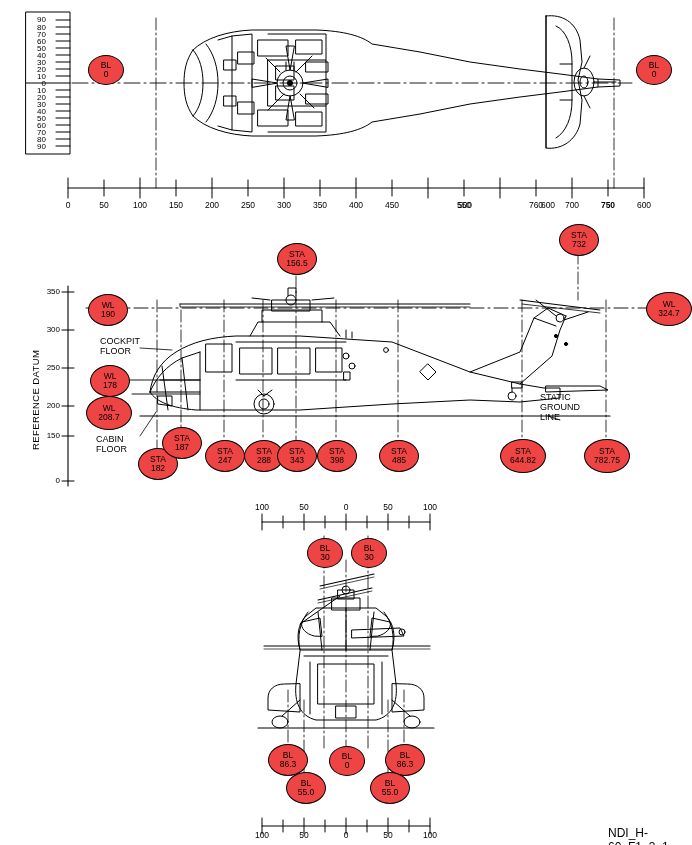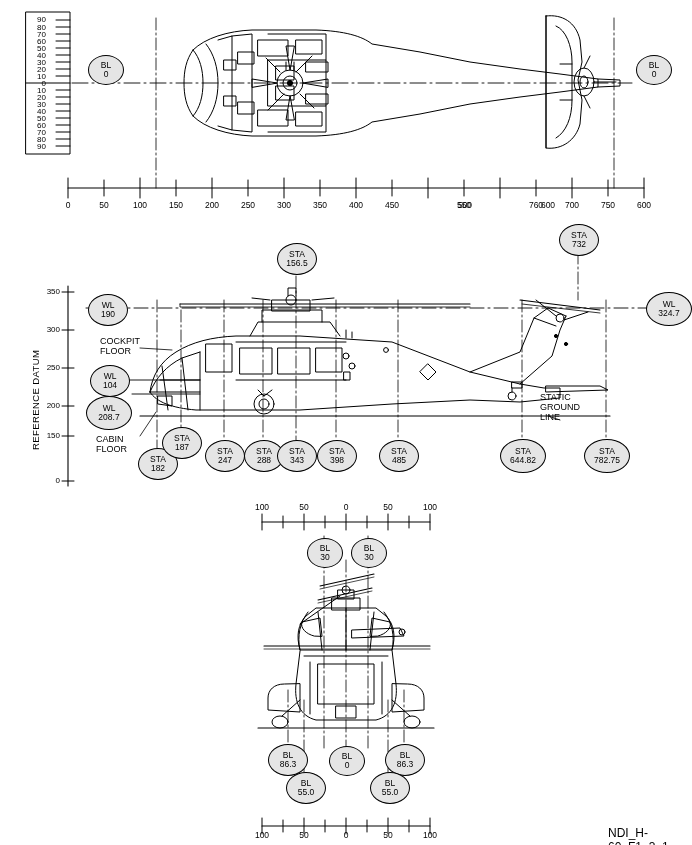--- a/index.html
+++ b/index.html
@@ -4,21 +4,21 @@
 <style>
   html,body{margin:0;padding:0;background:#ffffff;}
   body{width:692px;height:845px;position:relative;overflow:hidden;
        font-family:"Liberation Sans", sans-serif;color:#000;}
   #root{position:absolute;left:0;top:0;width:616px;height:845px;padding-left:10px;}
 
   .svg-layer{position:absolute;left:0;top:0;width:692px;height:845px;}
 
   
   .bubble{position:absolute;border:1.2px solid #000;border-radius:50%;
-          background:#e5e5e5;display:flex;flex-direction:column;
+          background:#ef4444;display:flex;flex-direction:column;
           align-items:center;justify-content:center;
           line-height:1.05;text-align:center;}
   .bubble span{display:block;white-space:nowrap;}
   .b-sm{width:34px;height:28px;font-size:8.5px;}
   .b-md{width:38px;height:30px;font-size:8.5px;}
   .b-lg{width:44px;height:32px;font-size:8.5px;}
 
   
   .lbl{position:absolute;font-size:9px;line-height:1.12;white-space:pre;}
 
@@ -353,21 +353,21 @@
   <div class="tick-num" style="left:237px;top:200px;">250</div>
   <div class="tick-num" style="left:273px;top:200px;">300</div>
   <div class="tick-num" style="left:309px;top:200px;">350</div>
   <div class="tick-num" style="left:345px;top:200px;">400</div>
   <div class="tick-num" style="left:381px;top:200px;">450</div>
   <div class="tick-num" style="left:417px;top:200px;margin-left:37px;">500</div>
   <div class="tick-num" style="left:453px;top:200px;">550</div>
   <div class="tick-num" style="left:489px;top:200px;margin-left:48px;">600</div>
   <div class="tick-num" style="left:525px;top:200px;">760</div>
   <div class="tick-num" style="left:561px;top:200px;">700</div>
-  <div class="tick-num" style="left:597px;top:200px;">750</div>
+  <div class="tick-num" style="left:597px;top:200px;font-weight:bold;">750</div>
   <div class="tick-num" style="left:633px;top:200px;">600</div>
 
   <div class="vert" style="left:30px;top:450px;">REFERENCE DATUM</div>
 
   <div class="scale-num" style="left:40px;top:287px;width:20px;">350</div>
   <div class="scale-num" style="left:40px;top:325px;width:20px;">300</div>
   <div class="scale-num" style="left:40px;top:363px;width:20px;">250</div>
   <div class="scale-num" style="left:40px;top:401px;width:20px;">200</div>
   <div class="scale-num" style="left:40px;top:431px;width:20px;">150</div>
   <div class="scale-num" style="left:40px;top:476px;width:20px;">0</div>
@@ -420,21 +420,21 @@
   <div class="bubble b-md" style="left:88px;top:294px;">
     <span>WL</span>
     <span>190</span>
   </div>
   <div class="bubble b-lg" style="left:646px;top:292px;">
     <span>WL</span>
     <span>324.7</span>
   </div>
   <div class="bubble b-md" style="left:90px;top:365px;">
     <span>WL</span>
-    <span>104</span>
+    <span>178</span>
   </div>
   <div class="bubble b-lg" style="left:86px;top:396px;">
     <span>WL</span>
     <span>208.7</span>
   </div>
 
   <div class="lbl" style="left:100px;top:336px;">COCKPIT
 FLOOR</div>
   <div class="lbl" style="left:96px;top:434px;">CABIN
 FLOOR</div>

